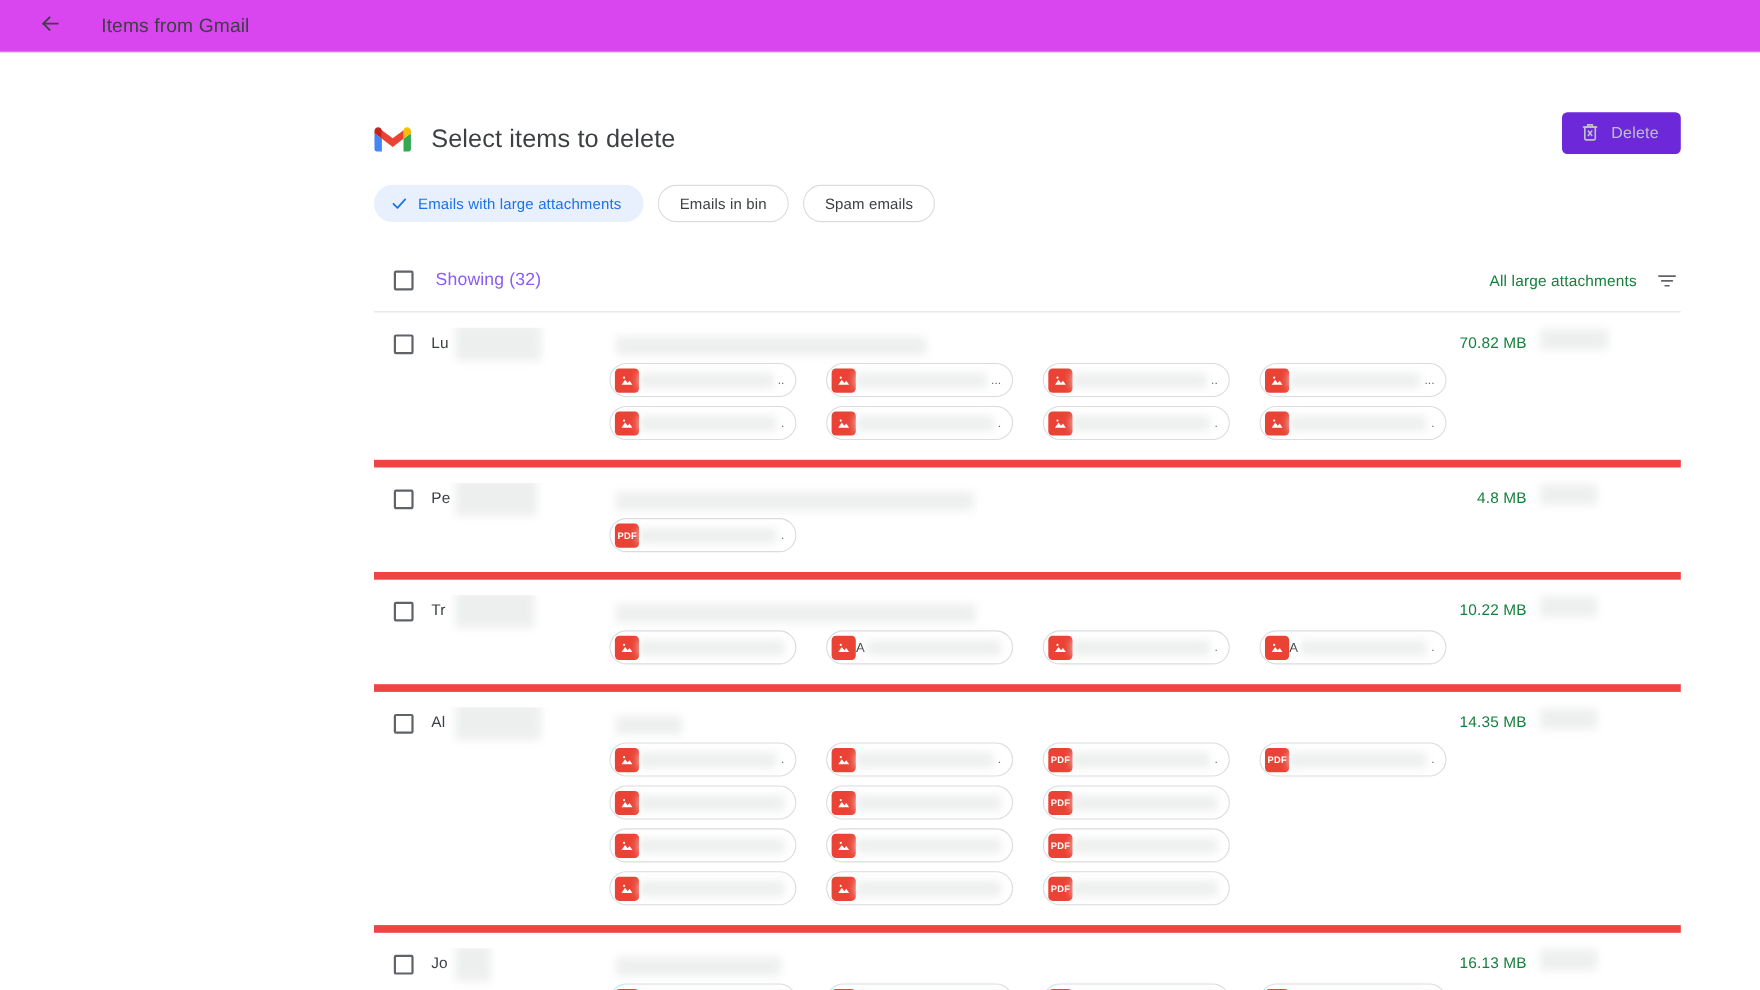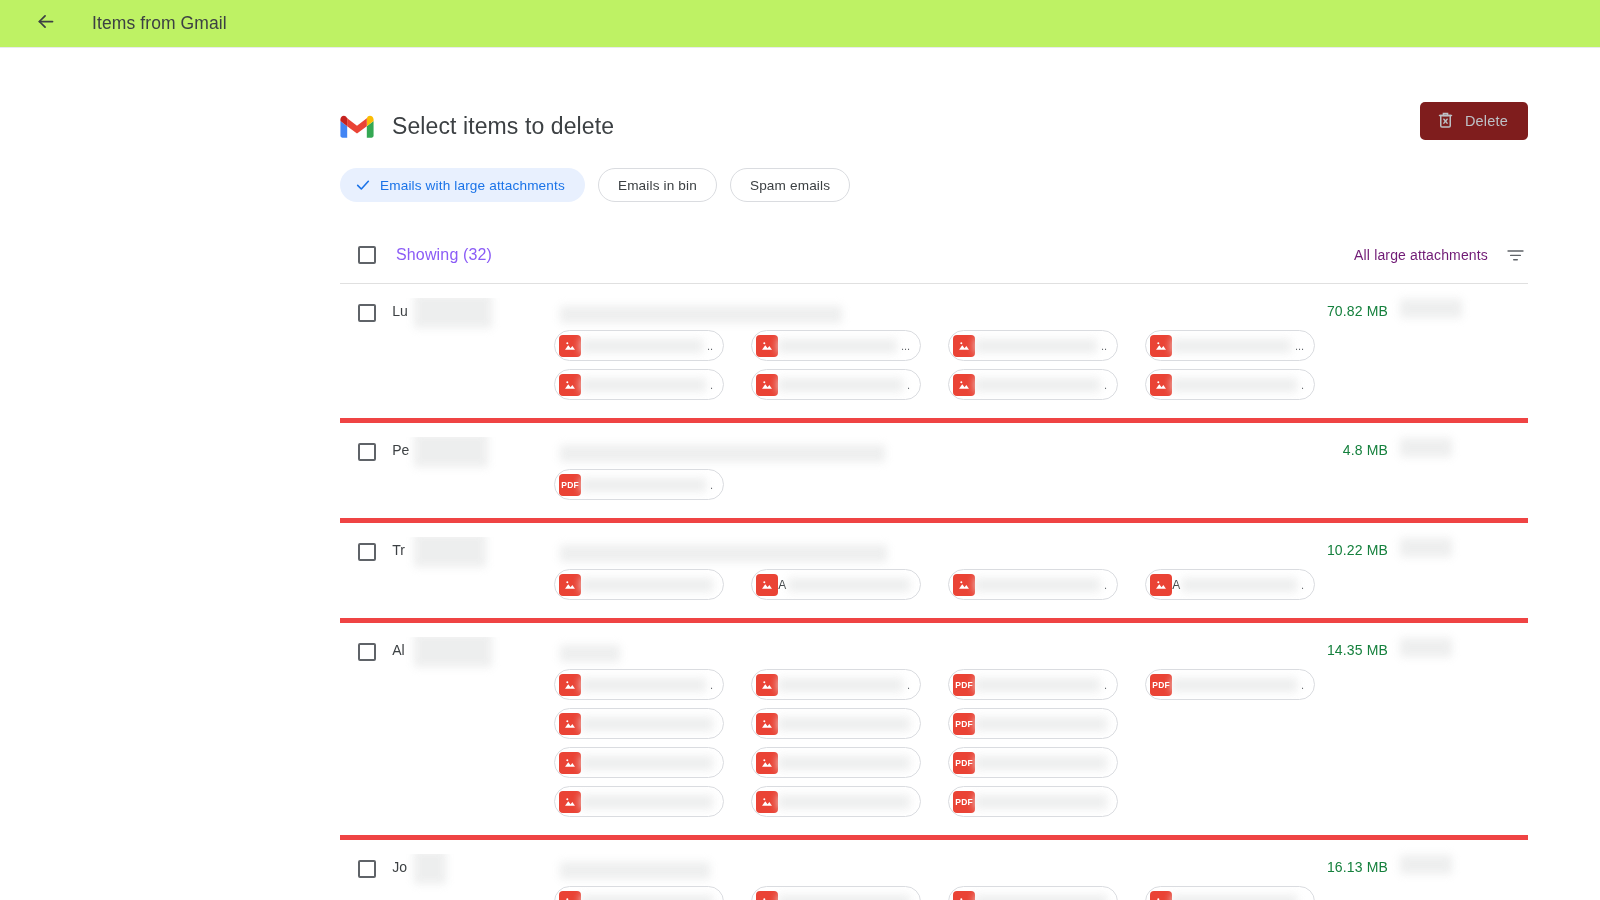--- a/index.html
+++ b/index.html
@@ -11,21 +11,21 @@
     overflow: hidden;
   }
 
   
   .appbar {
     height: 48px;
     display: flex;
     align-items: center;
     padding: 0 0 0 28px;
     border-bottom: 1px solid #e8eaed;
-    background: #bef264;
+    background: #d946ef;
     text-align: center;
   }
   .back-btn {
     width: 34px; height: 34px;
     display: flex; align-items: center; justify-content: center;
     border-radius: 50%;
     cursor: pointer;
     flex: none;
   }
   .appbar-title {
@@ -57,21 +57,21 @@
     white-space: nowrap;
   }
   .head-spacer { flex: 1 1 auto; }
   .delete-btn {
     display: flex; align-items: center;
     gap: 10px;
     height: 38px;
     padding: 0 20px 0 16px;
     border: none;
     border-radius: 5px;
-    background: #7f1d1d;
+    background: #6d28d9;
     color: #bdc1c6;
     font-size: 14.5px;
     font-family: inherit;
     cursor: default;
     white-space: nowrap;
   }
   .delete-btn .lbl { letter-spacing: .2px; }
 
   
   .chiprow {
@@ -120,30 +120,30 @@
   }
   .col-cb { width: 56px; display: flex; justify-content: flex-start; padding-left: 18px; }
   .showing {
     font-size: 16px;
     color: #8b5cf6;
     letter-spacing: .15px;
   }
   .lh-spacer { flex: 1 1 auto; }
   .filter-label {
     font-size: 14px;
-    color: #701a75;
+    color: #15803d;
     letter-spacing: .15px;
     cursor: pointer;
   }
   .filter-icon { margin-left: 17px; margin-right: 2px; display: flex; cursor: pointer; }
 
   
   .row {
     display: flex;
-    border-bottom: 5px solid #ef4444;
+    border-bottom: 7px solid #ef4444;
     padding: 14px 0 18px 0;
     position: relative;
   }
   .row:last-child { border-bottom: none; }
   .row .col-cb { padding-top: 6px; align-items: flex-start; }
   .col-sender {
     width: 162px;
     flex: none;
     padding-top: 5px;
     font-size: 14px;

